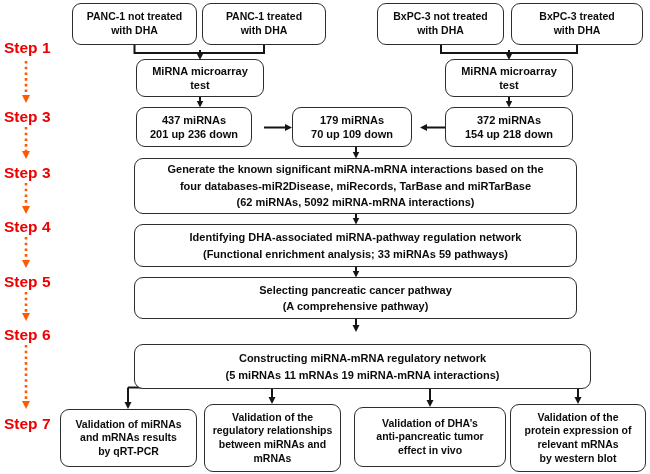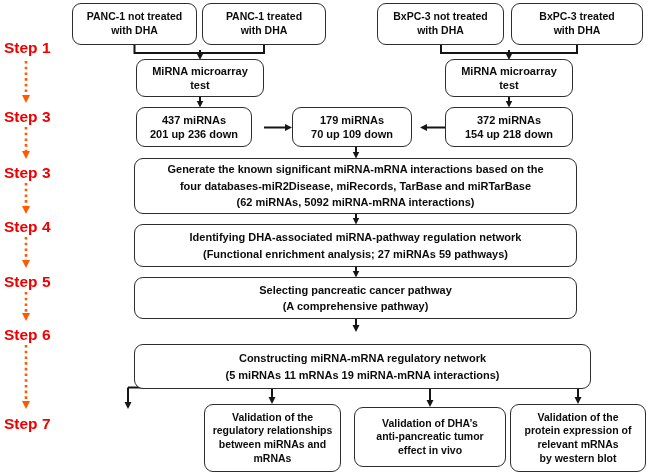--- a/index.html
+++ b/index.html
@@ -100,26 +100,29 @@
 201 up 236 down</div>
   <div class="node fs11" style="left:292px;top:107px;width:120px;height:40px">179 miRNAs
 70 up 109 down</div>
   <div class="node fs11" style="left:445px;top:107px;width:128px;height:40px">372 miRNAs
 154 up 218 down</div>
 
   <div class="node fs11 wide" style="left:134px;top:158px;width:443px;height:56px">Generate the known significant miRNA-mRNA interactions based on the
 four databases-miR2Disease, miRecords, TarBase and miRTarBase
 (62 miRNAs, 5092 miRNA-mRNA interactions)</div>
   <div class="node fs11 wide" style="left:134px;top:224px;width:443px;height:43px">Identifying DHA-associated miRNA-pathway regulation network
-(Functional enrichment analysis; 27 miRNAs 59 pathways)</div>
+(Functional enrichment analysis; 33 miRNAs 59 pathways)</div>
   <div class="node fs11 wide" style="left:134px;top:277px;width:443px;height:42px">Selecting pancreatic cancer pathway
 (A comprehensive pathway)</div>
   <div class="node fs11 wide" style="left:134px;top:344px;width:457px;height:45px">Constructing miRNA-mRNA regulatory network
 (5 miRNAs 11 mRNAs 19 miRNA-mRNA interactions)</div>
 
+  <div class="node fs10" style="left:60px;top:409px;width:137px;height:58px">Validation of miRNAs
+and mRNAs results
+by qRT-PCR</div>
   <div class="node fs10" style="left:204px;top:404px;width:137px;height:68px">Validation of the
 regulatory relationships
 between miRNAs and
 mRNAs</div>
   <div class="node fs10" style="left:354px;top:407px;width:152px;height:60px">Validation of DHA’s
 anti-pancreatic tumor
 effect in vivo</div>
   <div class="node fs10" style="left:510px;top:404px;width:136px;height:68px">Validation of the
 protein expression of
 relevant mRNAs

